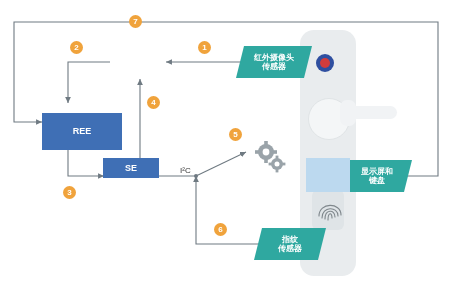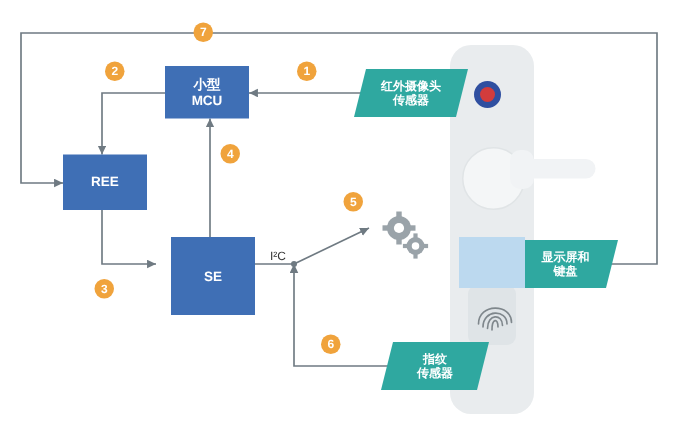--- a/index.html
+++ b/index.html
@@ -124,32 +124,26 @@
     </g>
 
     <g stroke="#7f878c" stroke-width="1.1" fill="none" stroke-linecap="round">
       <path d="M322,218 C322,206 338,206 338,216"></path>
       <path d="M325,219 C325,209 335,209 335,217"></path>
       <path d="M328,220 C328,212 332,212 332,218"></path>
       <path d="M319,216 C319,202 341,202 341,215"></path>
     </g>
   </svg>
 
-  <div class="box blue" style="left:110px; top:44px; width:56px; height:35px;">
-    <div>
-      <span>小型</span><br>
-      <span>MCU</span>
-    </div>
-  </div>
 
-  <div class="box blue" style="left:42px; top:103px; width:56px; height:37px;">
+  <div class="box blue" style="left:42px; top:113px; width:80px; height:37px;">
     <span>REE</span>
   </div>
 
-  <div class="box blue" style="left:114px; top:158px; width:56px; height:52px;text-align:center;">
+  <div class="box blue" style="left:103px; top:158px; width:56px; height:20px;text-align:center;">
     <span>SE</span>
   </div>
 
   <div class="box teal" style="left:240px; top:46px; width:68px; height:32px; transform:skewX(-14deg);">
     <div style="transform:skewX(14deg);">
       <span>红外摄像头</span><br>
       <span>传感器</span>
     </div>
   </div>
 

